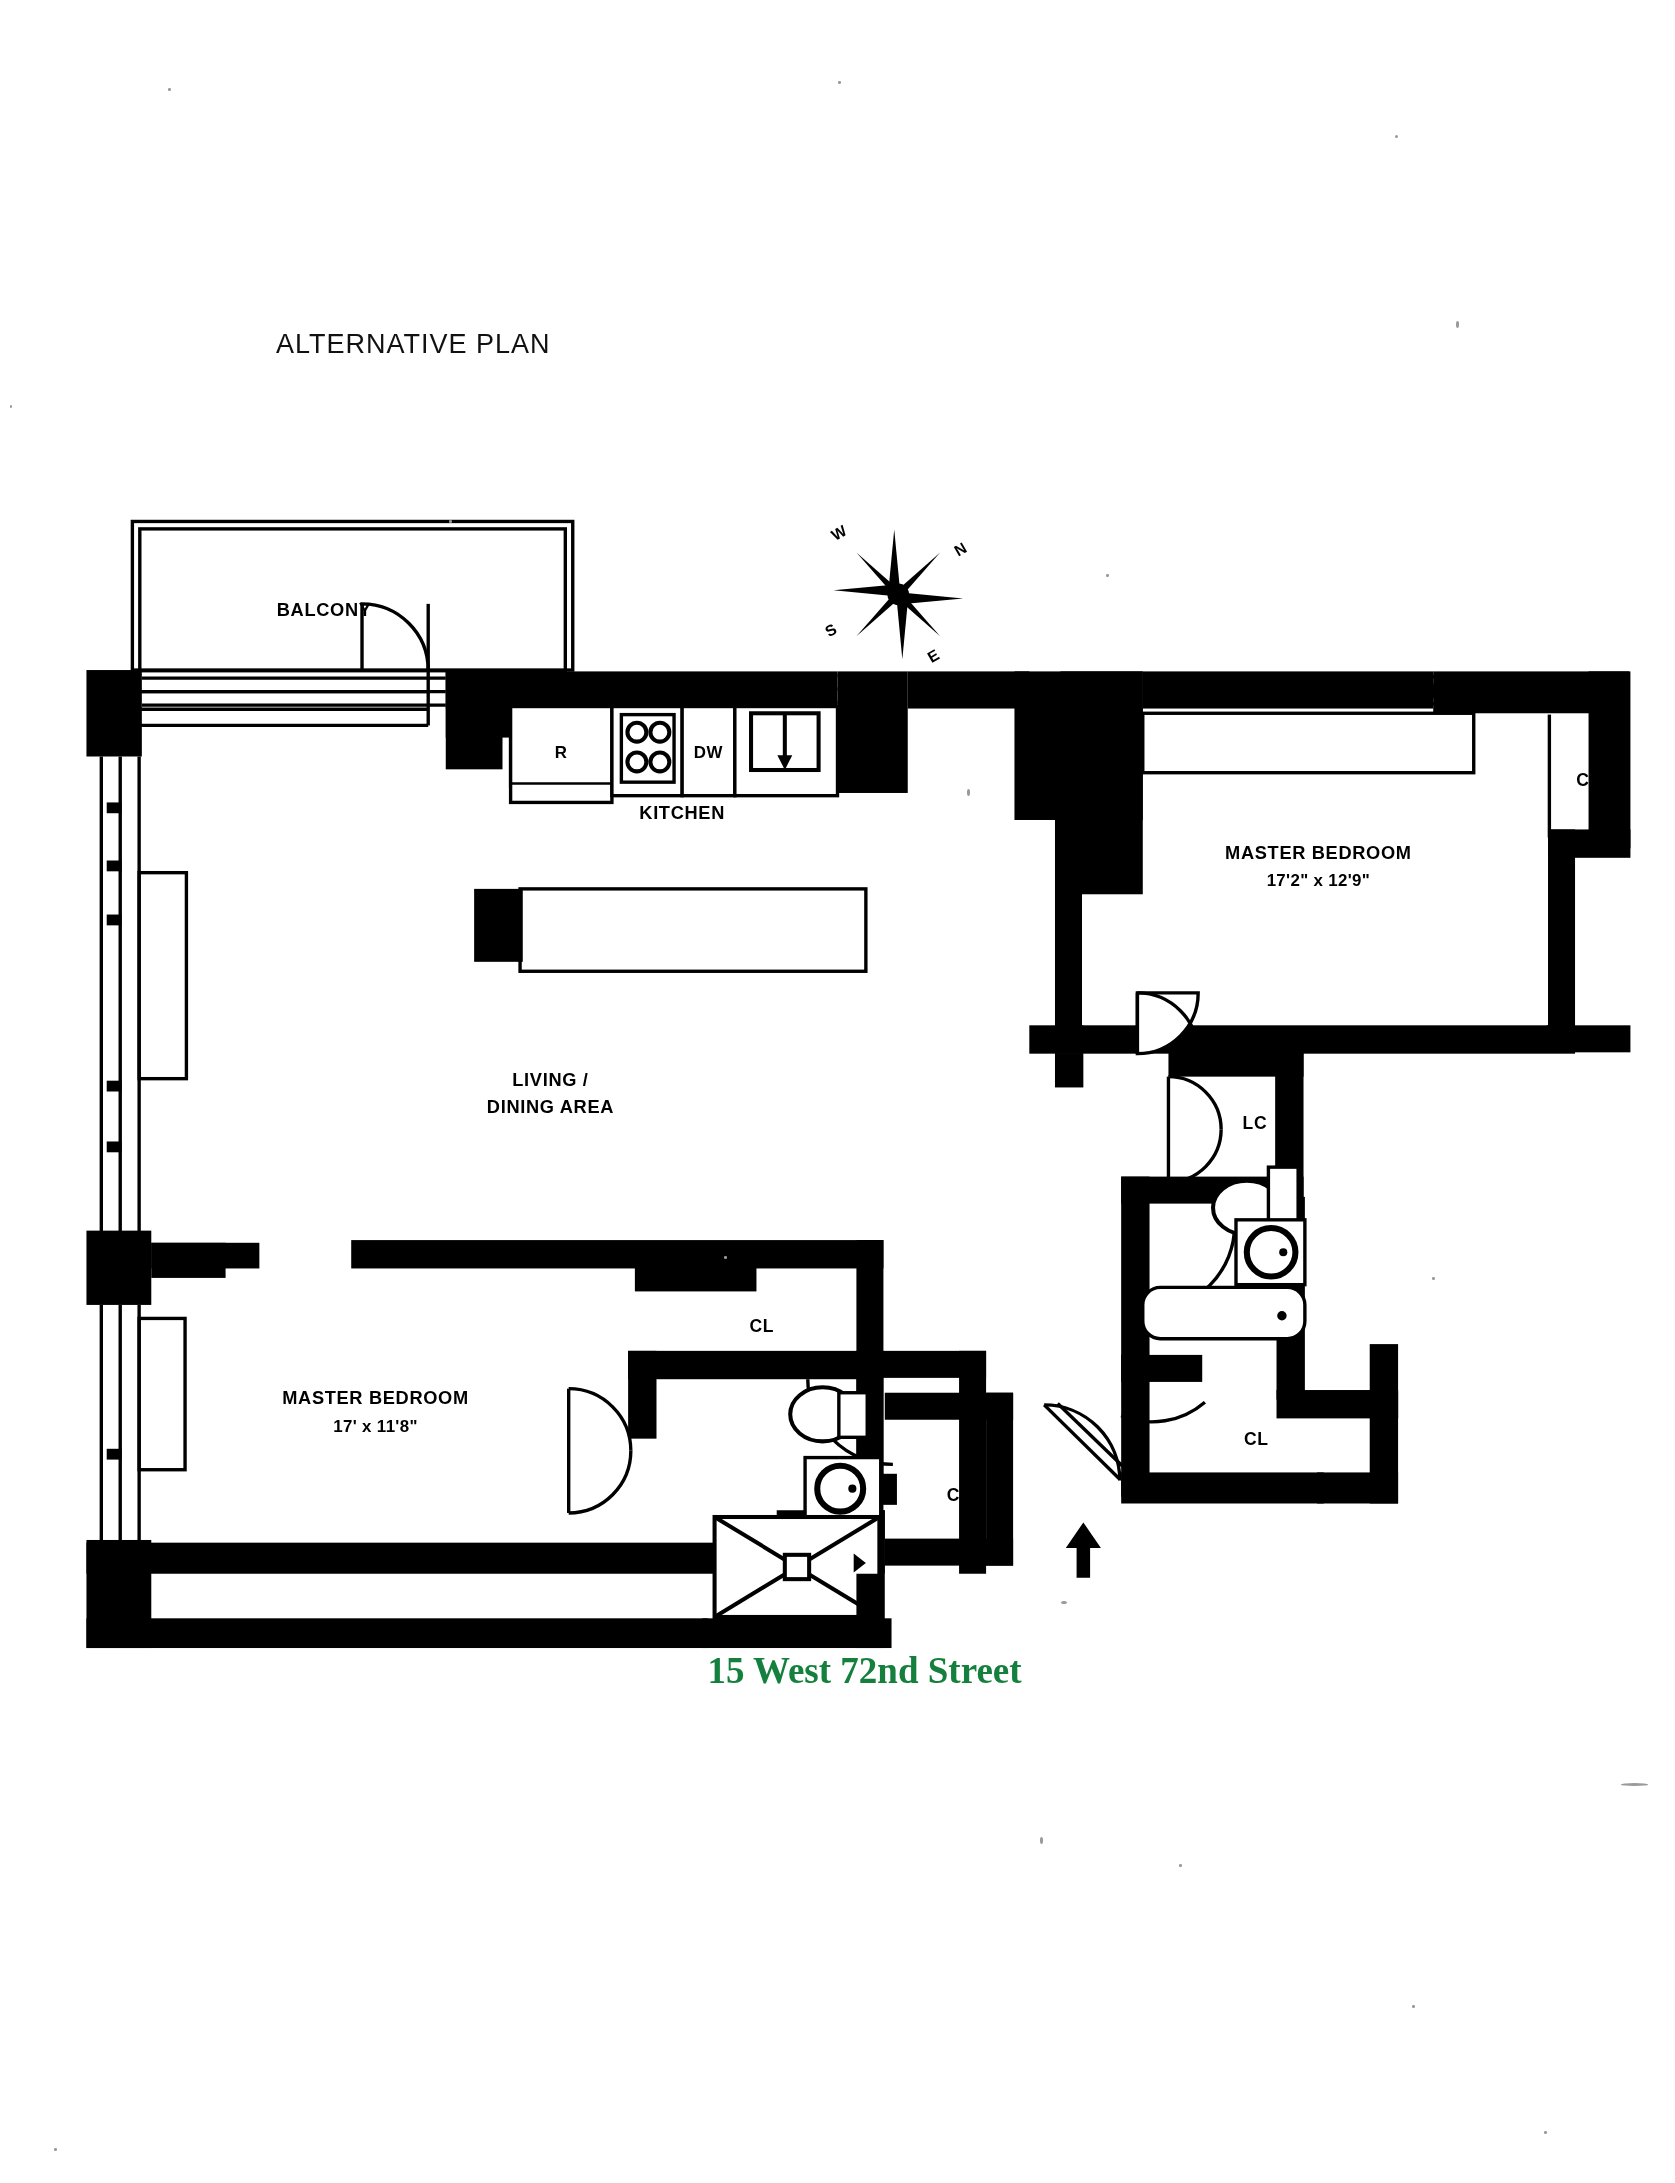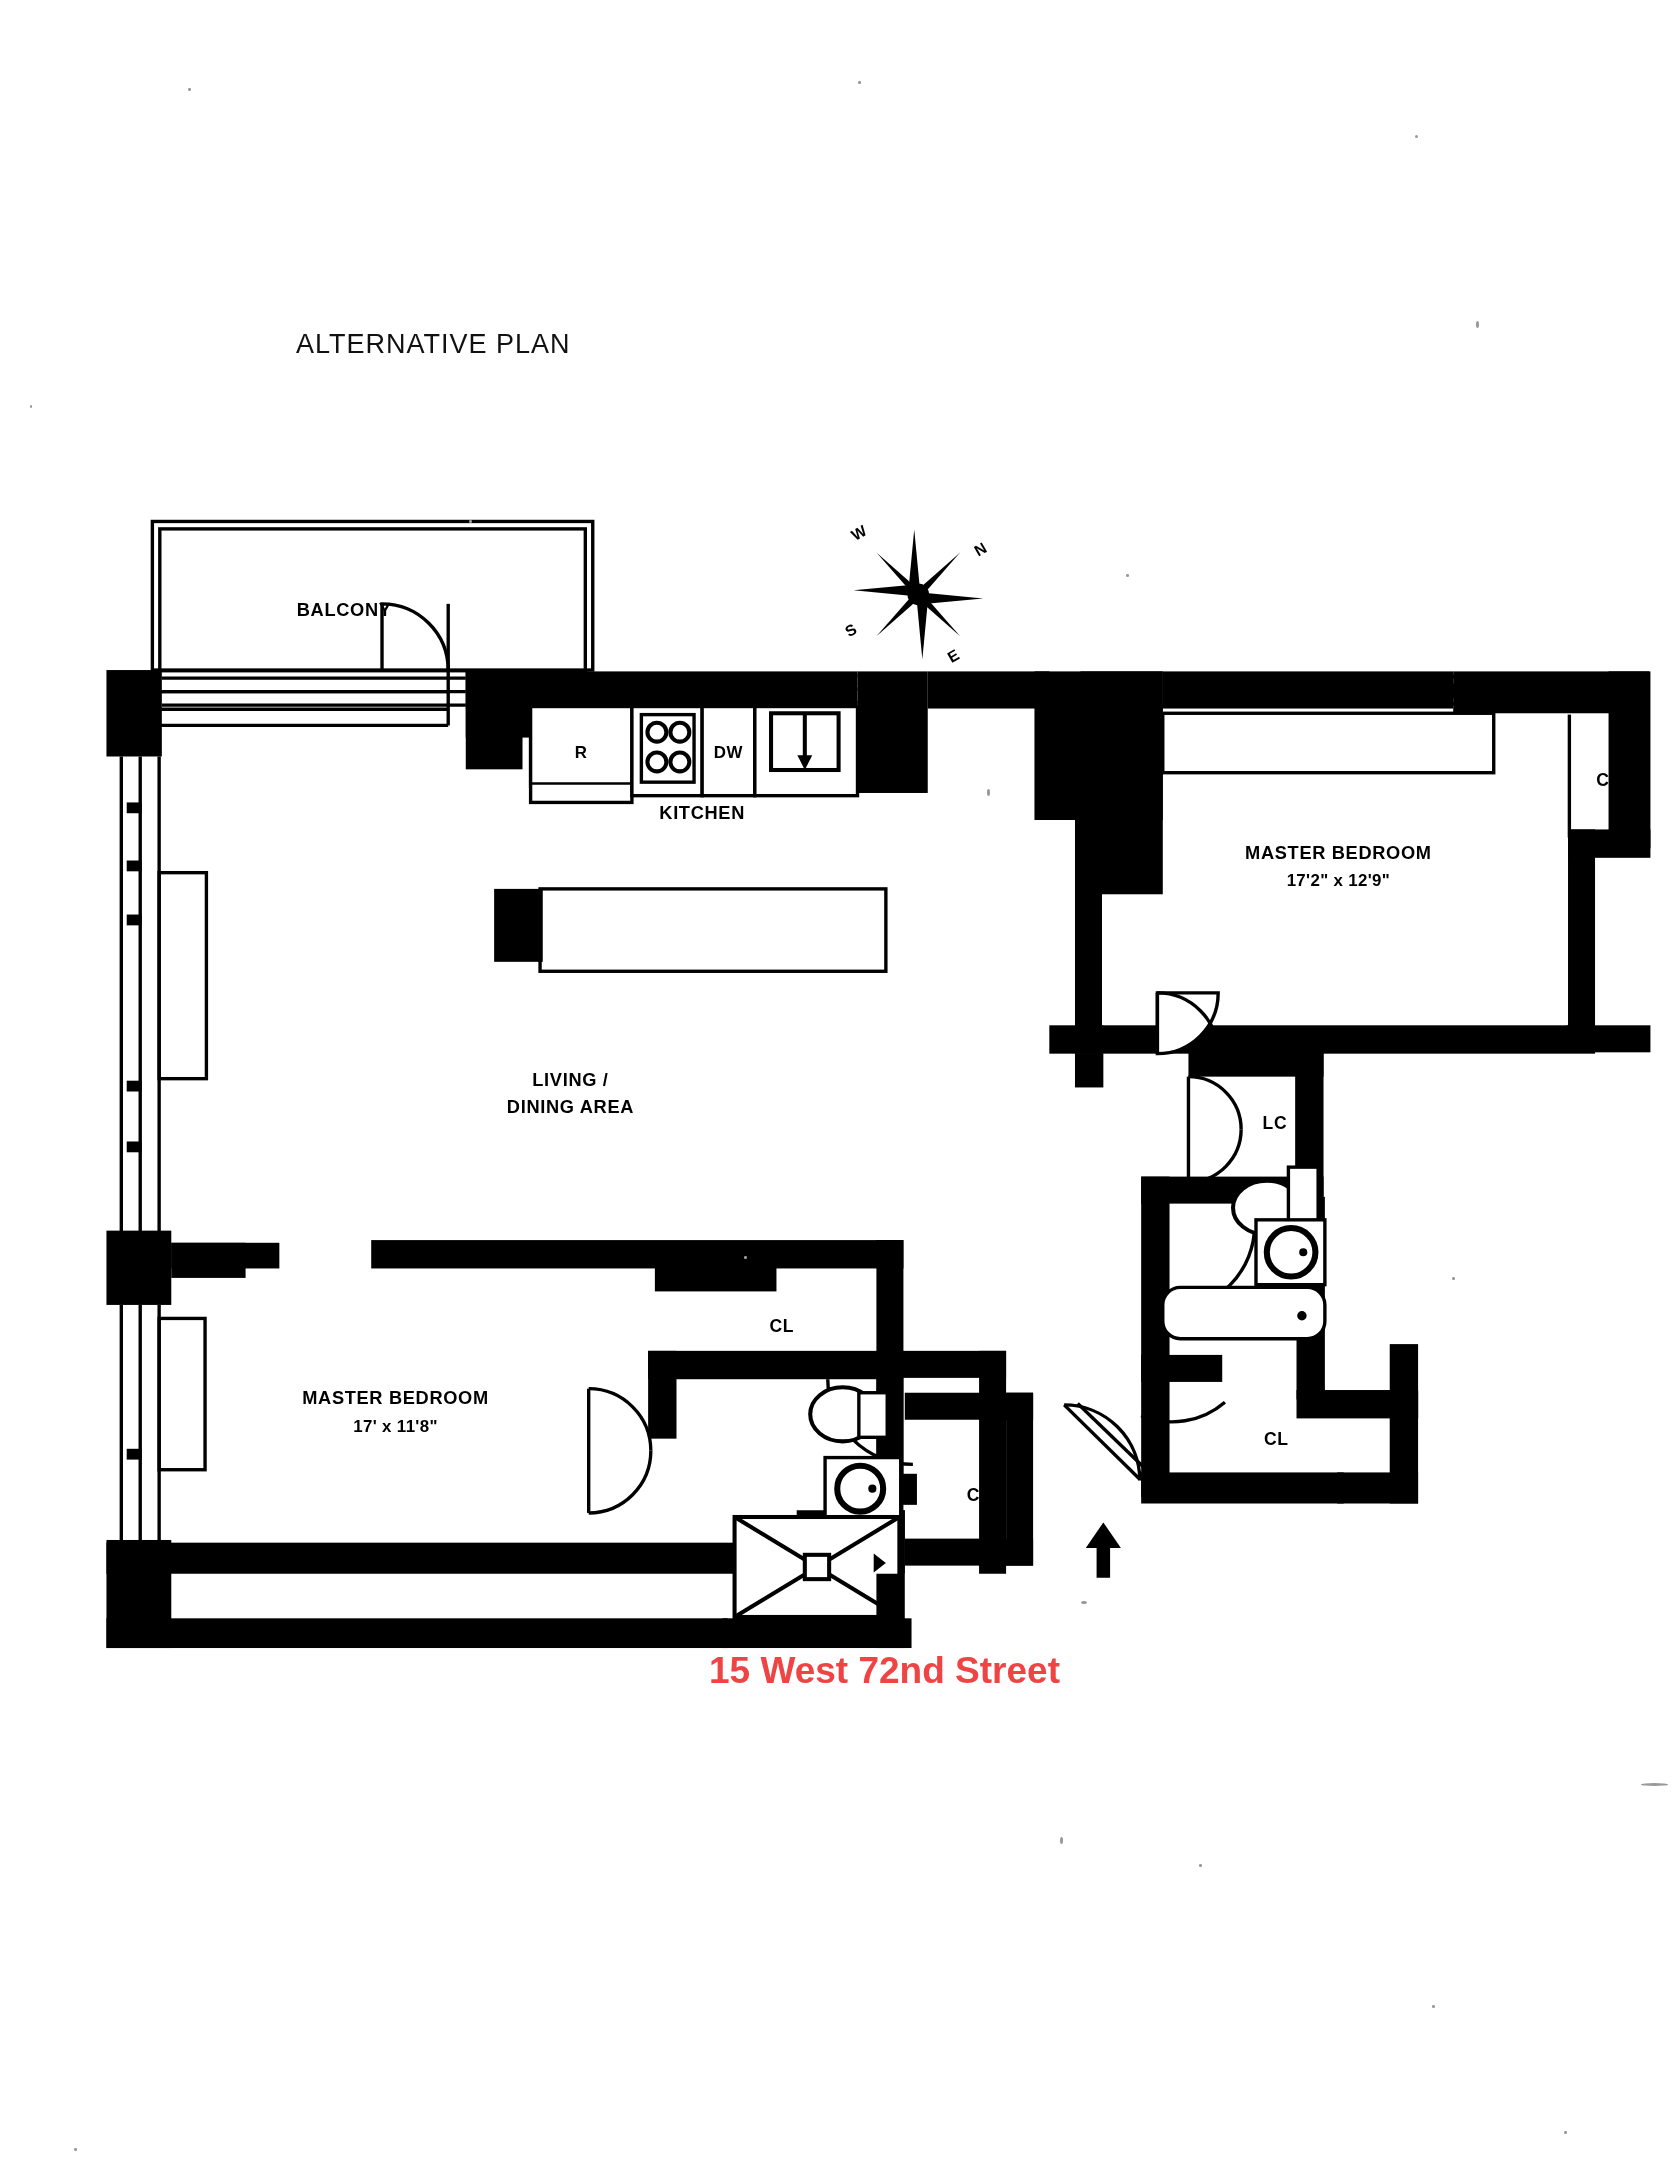--- a/index.html
+++ b/index.html
@@ -3,21 +3,21 @@
 <meta charset="utf-8">
 <style>
   html,body{margin:0;padding:0;background:#ffffff;}
   body{
     width:1675px;height:2183px;
     font-family:"Liberation Sans", sans-serif;
     color:#000;
     position:relative;
     overflow:hidden;
   }
-  #sheet{position:absolute;inset:0;margin-left:20px;}
+  #sheet{position:absolute;inset:0;}
   .plan-title{
     position:absolute;
     left:276px;top:329px;
     font-size:27px;
     letter-spacing:1px;
     font-weight:400;
     color:#111;
     white-space:nowrap;
   }
   svg#fp{position:absolute;left:0;top:0;width:1675px;height:2183px;}
@@ -26,22 +26,22 @@
     font-weight:bold;
     fill:#000;
     text-anchor:middle;
   }
   .rm-name{font-size:27px;letter-spacing:1px;}
   .rm-dim{font-size:25px;letter-spacing:0.5px;}
   .sm-label{font-size:26px;font-weight:bold;letter-spacing:1px;}
   .app-label{font-size:25px;font-weight:bold;letter-spacing:1px;}
   .compass-letter{font-size:23px;font-weight:bold;}
   .addr-wrap{position:absolute;left:513px;top:1648px;width:703px;text-align:center;}
-  .addr-line{font-size:37px;font-weight:bold;line-height:1.25;color:#ef4444;
-             font-family:Liberation Sans, sans-serif;}
+  .addr-line{font-size:37px;font-weight:bold;line-height:1.25;color:#15803d;
+             font-family:Liberation Serif, serif;}
   .speck{position:absolute;background:#9a9a9a;border-radius:50%;}
 </style>
 </head>
 <body>
 
 <div id="sheet">
 
   <div class="plan-title">ALTERNATIVE PLAN</div>
 
   <svg id="fp" viewBox="0 0 2480 3232">

